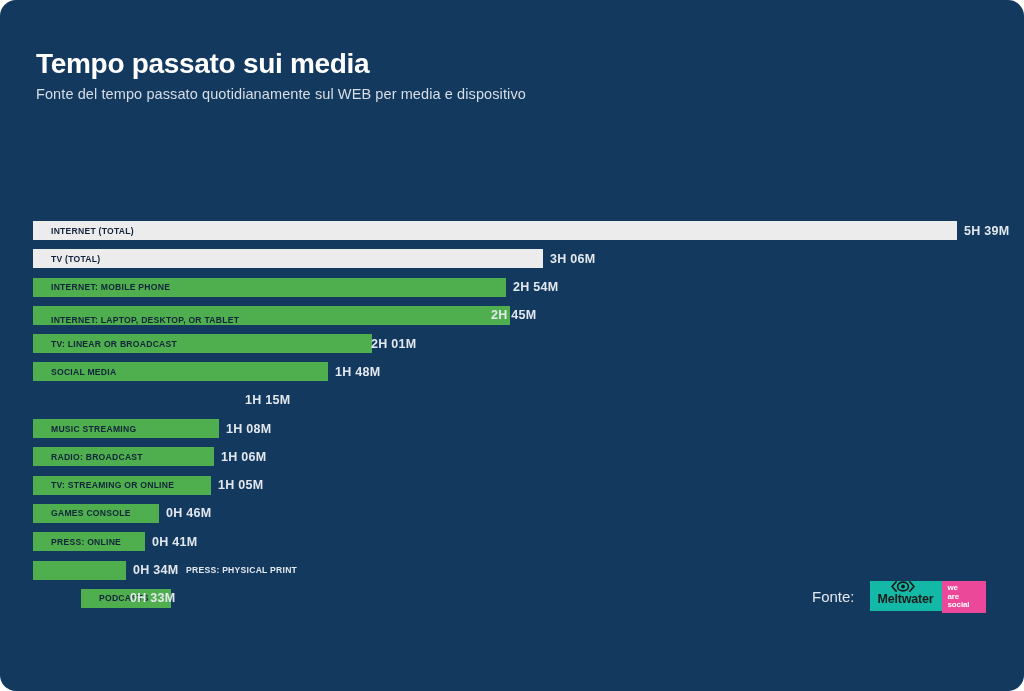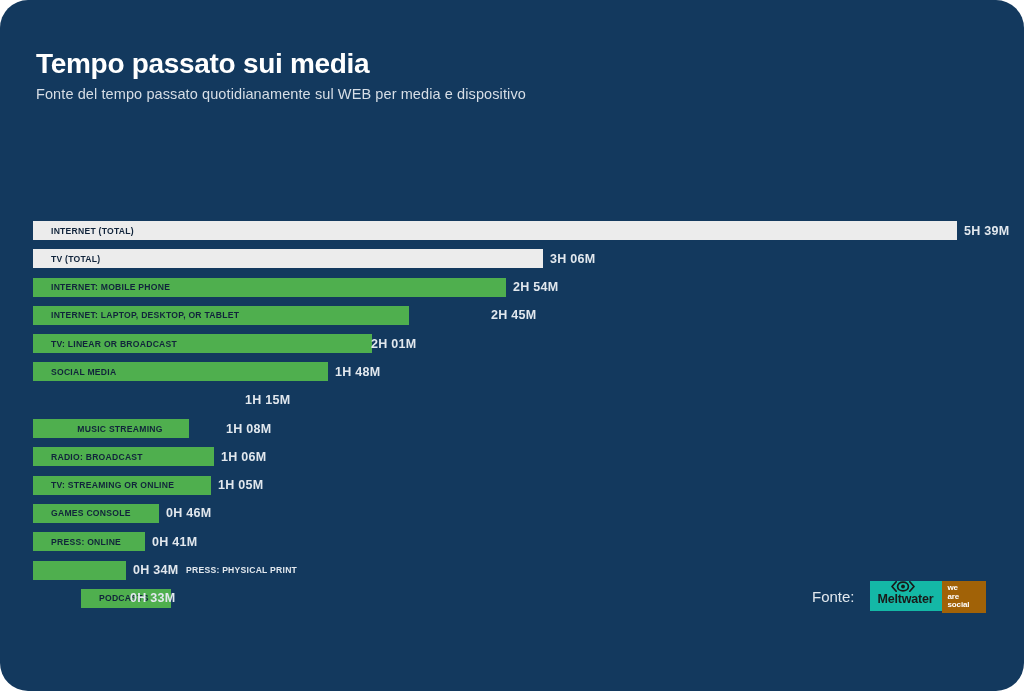--- a/index.html
+++ b/index.html
@@ -11,21 +11,21 @@
     width: 1024px;
     height: 691px;
     font-family: "Liberation Sans", sans-serif;
     overflow: hidden;
   }
   #slide {
     position: relative;
     width: 1024px;
     height: 691px;
     background: #13395E;
-    border-radius: 28px;
+    border-radius: 16px;
     box-sizing: border-box;
     overflow: hidden;
   }
   .header {
     position: absolute;
     left: 36px;
     top: 48px;
     width: 900px;
   }
   .title {
@@ -137,21 +137,21 @@
     align-items: center;
     margin-right: 4px;
   }
   .melt-text {
     font-size: 12.5px;
     font-weight: bold;
     color: #1A1A1A;
     letter-spacing: -0.2px;
   }
   .logo-was {
-    background: #a16207;
+    background: #ec4899;
     display: flex;
     flex-direction: column;
     justify-content: center;
     padding: 16px 5px;
     min-width: 34px;
   }
   .was-line {
     font-size: 8px;
     font-weight: bold;
     color: #ffffff;
@@ -189,21 +189,21 @@
       <div class="row">
         <div class="bar-track">
           <div class="bar green" style="width: 473px;">
             <span class="bar-label">INTERNET: MOBILE PHONE</span>
           </div>
         </div>
         <div class="bar-value" style="left: 513px; text-align: center;">2H 54M</div>
       </div>
       <div class="row">
         <div class="bar-track">
-          <div class="bar green" style="width: 376px;">
+          <div class="bar green" style="width: 477px; align-items: flex-end;">
             <span class="bar-label">INTERNET: LAPTOP, DESKTOP, OR TABLET</span>
           </div>
         </div>
         <div class="bar-value" style="left: 491px;">2H 45M</div>
       </div>
       <div class="row">
         <div class="bar-track">
           <div class="bar green" style="width: 339px;">
             <span class="bar-label">TV: LINEAR OR BROADCAST</span>
           </div>
@@ -216,21 +216,21 @@
             <span class="bar-label">SOCIAL MEDIA</span>
           </div>
         </div>
         <div class="bar-value" style="left: 335px;">1H 48M</div>
       </div>
       <div class="row">
         <div class="bar-value" style="left: 245px;">1H 15M</div>
       </div>
       <div class="row">
         <div class="bar-track">
-          <div class="bar green" style="width: 156px; justify-content: center;">
+          <div class="bar green" style="width: 186px;">
             <span class="bar-label">MUSIC STREAMING</span>
           </div>
         </div>
         <div class="bar-value" style="left: 226px;">1H 08M</div>
       </div>
       <div class="row">
         <div class="bar-track">
           <div class="bar green" style="width: 181px;">
             <span class="bar-label">RADIO: BROADCAST</span>
           </div>

